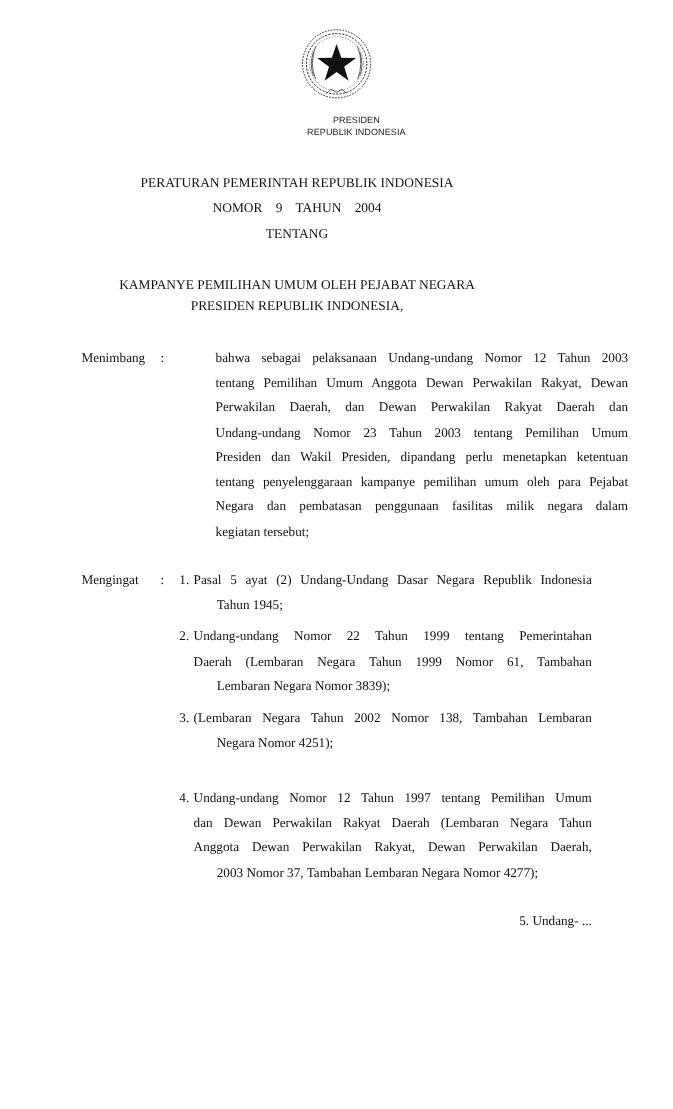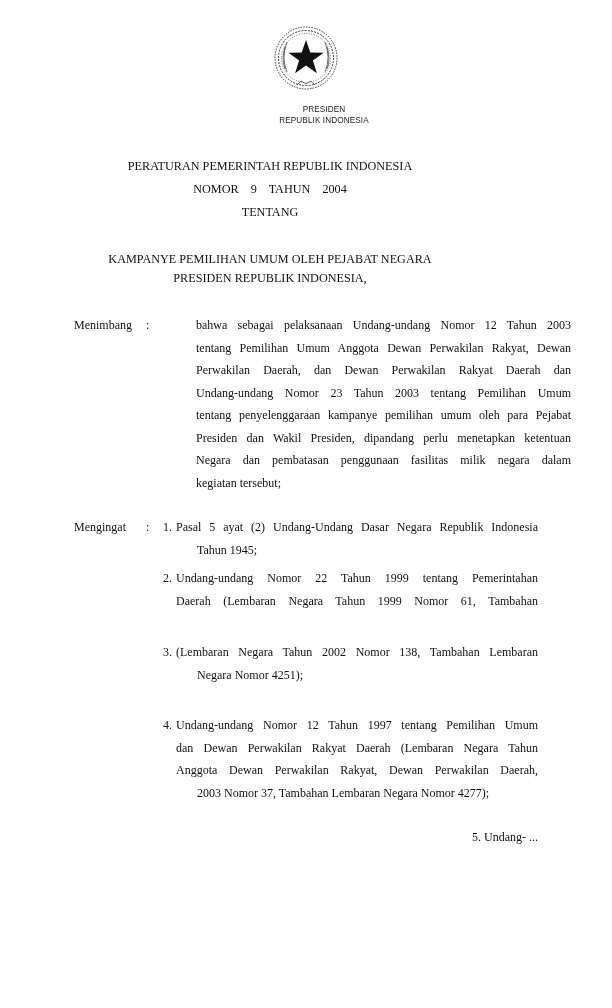--- a/index.html
+++ b/index.html
@@ -54,42 +54,43 @@
 <div class="title-line t4">KAMPANYE PEMILIHAN UMUM OLEH PEJABAT NEGARA</div>
 <div class="title-line t5">PRESIDEN REPUBLIK INDONESIA,</div>
 
 <div class="label" style="top:318px;">Menimbang</div>
 <div class="colon" style="top:318px;">:</div>
 <div class="para" style="top:314px;">
   <span class="ln">bahwa sebagai pelaksanaan Undang-undang Nomor 12 Tahun 2003</span>
   <span class="ln">tentang Pemilihan Umum Anggota Dewan Perwakilan Rakyat, Dewan</span>
   <span class="ln">Perwakilan Daerah, dan Dewan Perwakilan Rakyat Daerah dan</span>
   <span class="ln">Undang-undang Nomor 23 Tahun 2003 tentang Pemilihan Umum</span>
+  <span class="ln">Presiden dan Wakil Presiden, dipandang perlu menetapkan ketentuan</span>
   <span class="ln">tentang penyelenggaraan kampanye pemilihan umum oleh para Pejabat</span>
-  <span class="ln">Presiden dan Wakil Presiden, dipandang perlu menetapkan ketentuan</span>
   <span class="ln">Negara dan pembatasan penggunaan fasilitas milik negara dalam</span>
   <span class="ln last">kegiatan tersebut;</span>
 </div>
 
 <div class="label" style="top:520px;">Mengingat</div>
 <div class="colon" style="top:520px;">:</div>
 
 <div class="item" style="top:516px;">
   <span class="num">1.</span>
   <div class="body">
     <span class="ln">Pasal 5 ayat (2) Undang-Undang Dasar Negara Republik Indonesia</span>
     <span class="ln last">Tahun 1945;</span>
   </div>
 </div>
 
 <div class="item" style="top:567px;">
   <span class="num">2.</span>
   <div class="body">
     <span class="ln">Undang-undang Nomor 22 Tahun 1999 tentang Pemerintahan</span>
     <span class="ln">Daerah (Lembaran Negara Tahun 1999 Nomor 61, Tambahan</span>
+    <span class="ln last">Lembaran Negara Nomor 3839);</span>
   </div>
 </div>
 
 <div class="item" style="top:641px;">
   <span class="num">3.</span>
   <div class="body">
     <span class="ln">(Lembaran Negara Tahun 2002 Nomor 138, Tambahan Lembaran</span>
     <span class="ln last">Negara Nomor 4251);</span>
   </div>
 </div>

